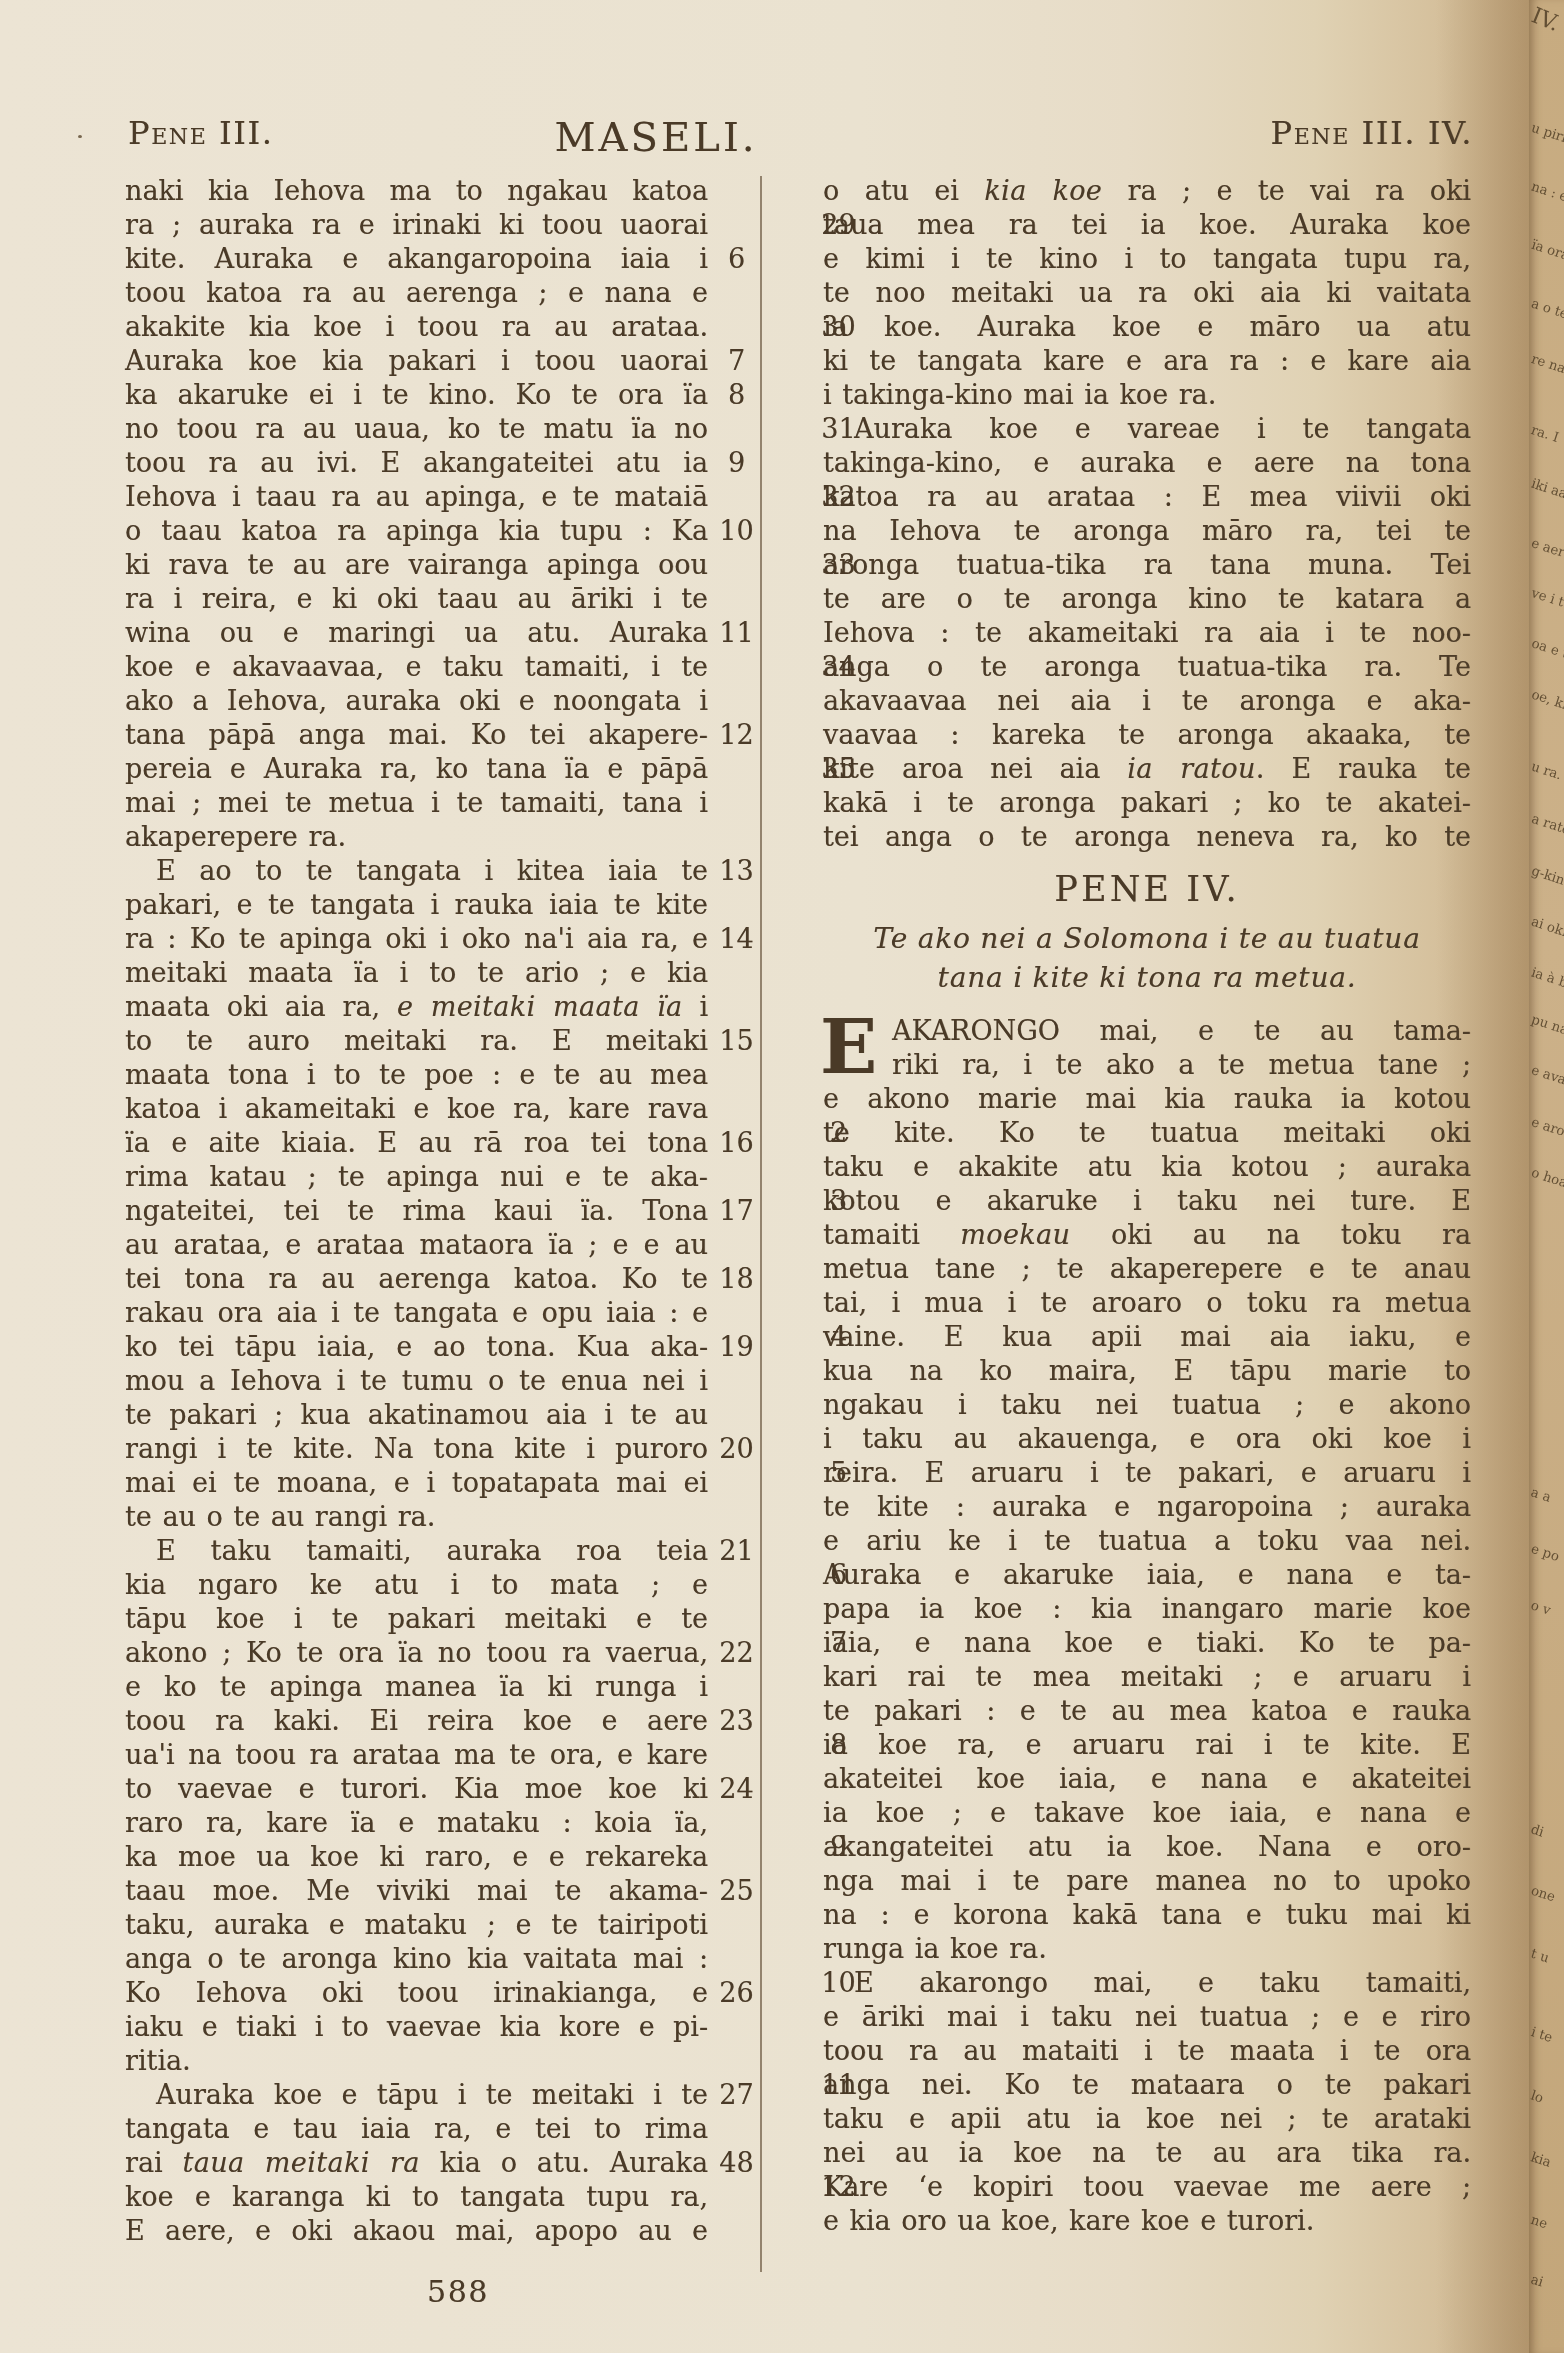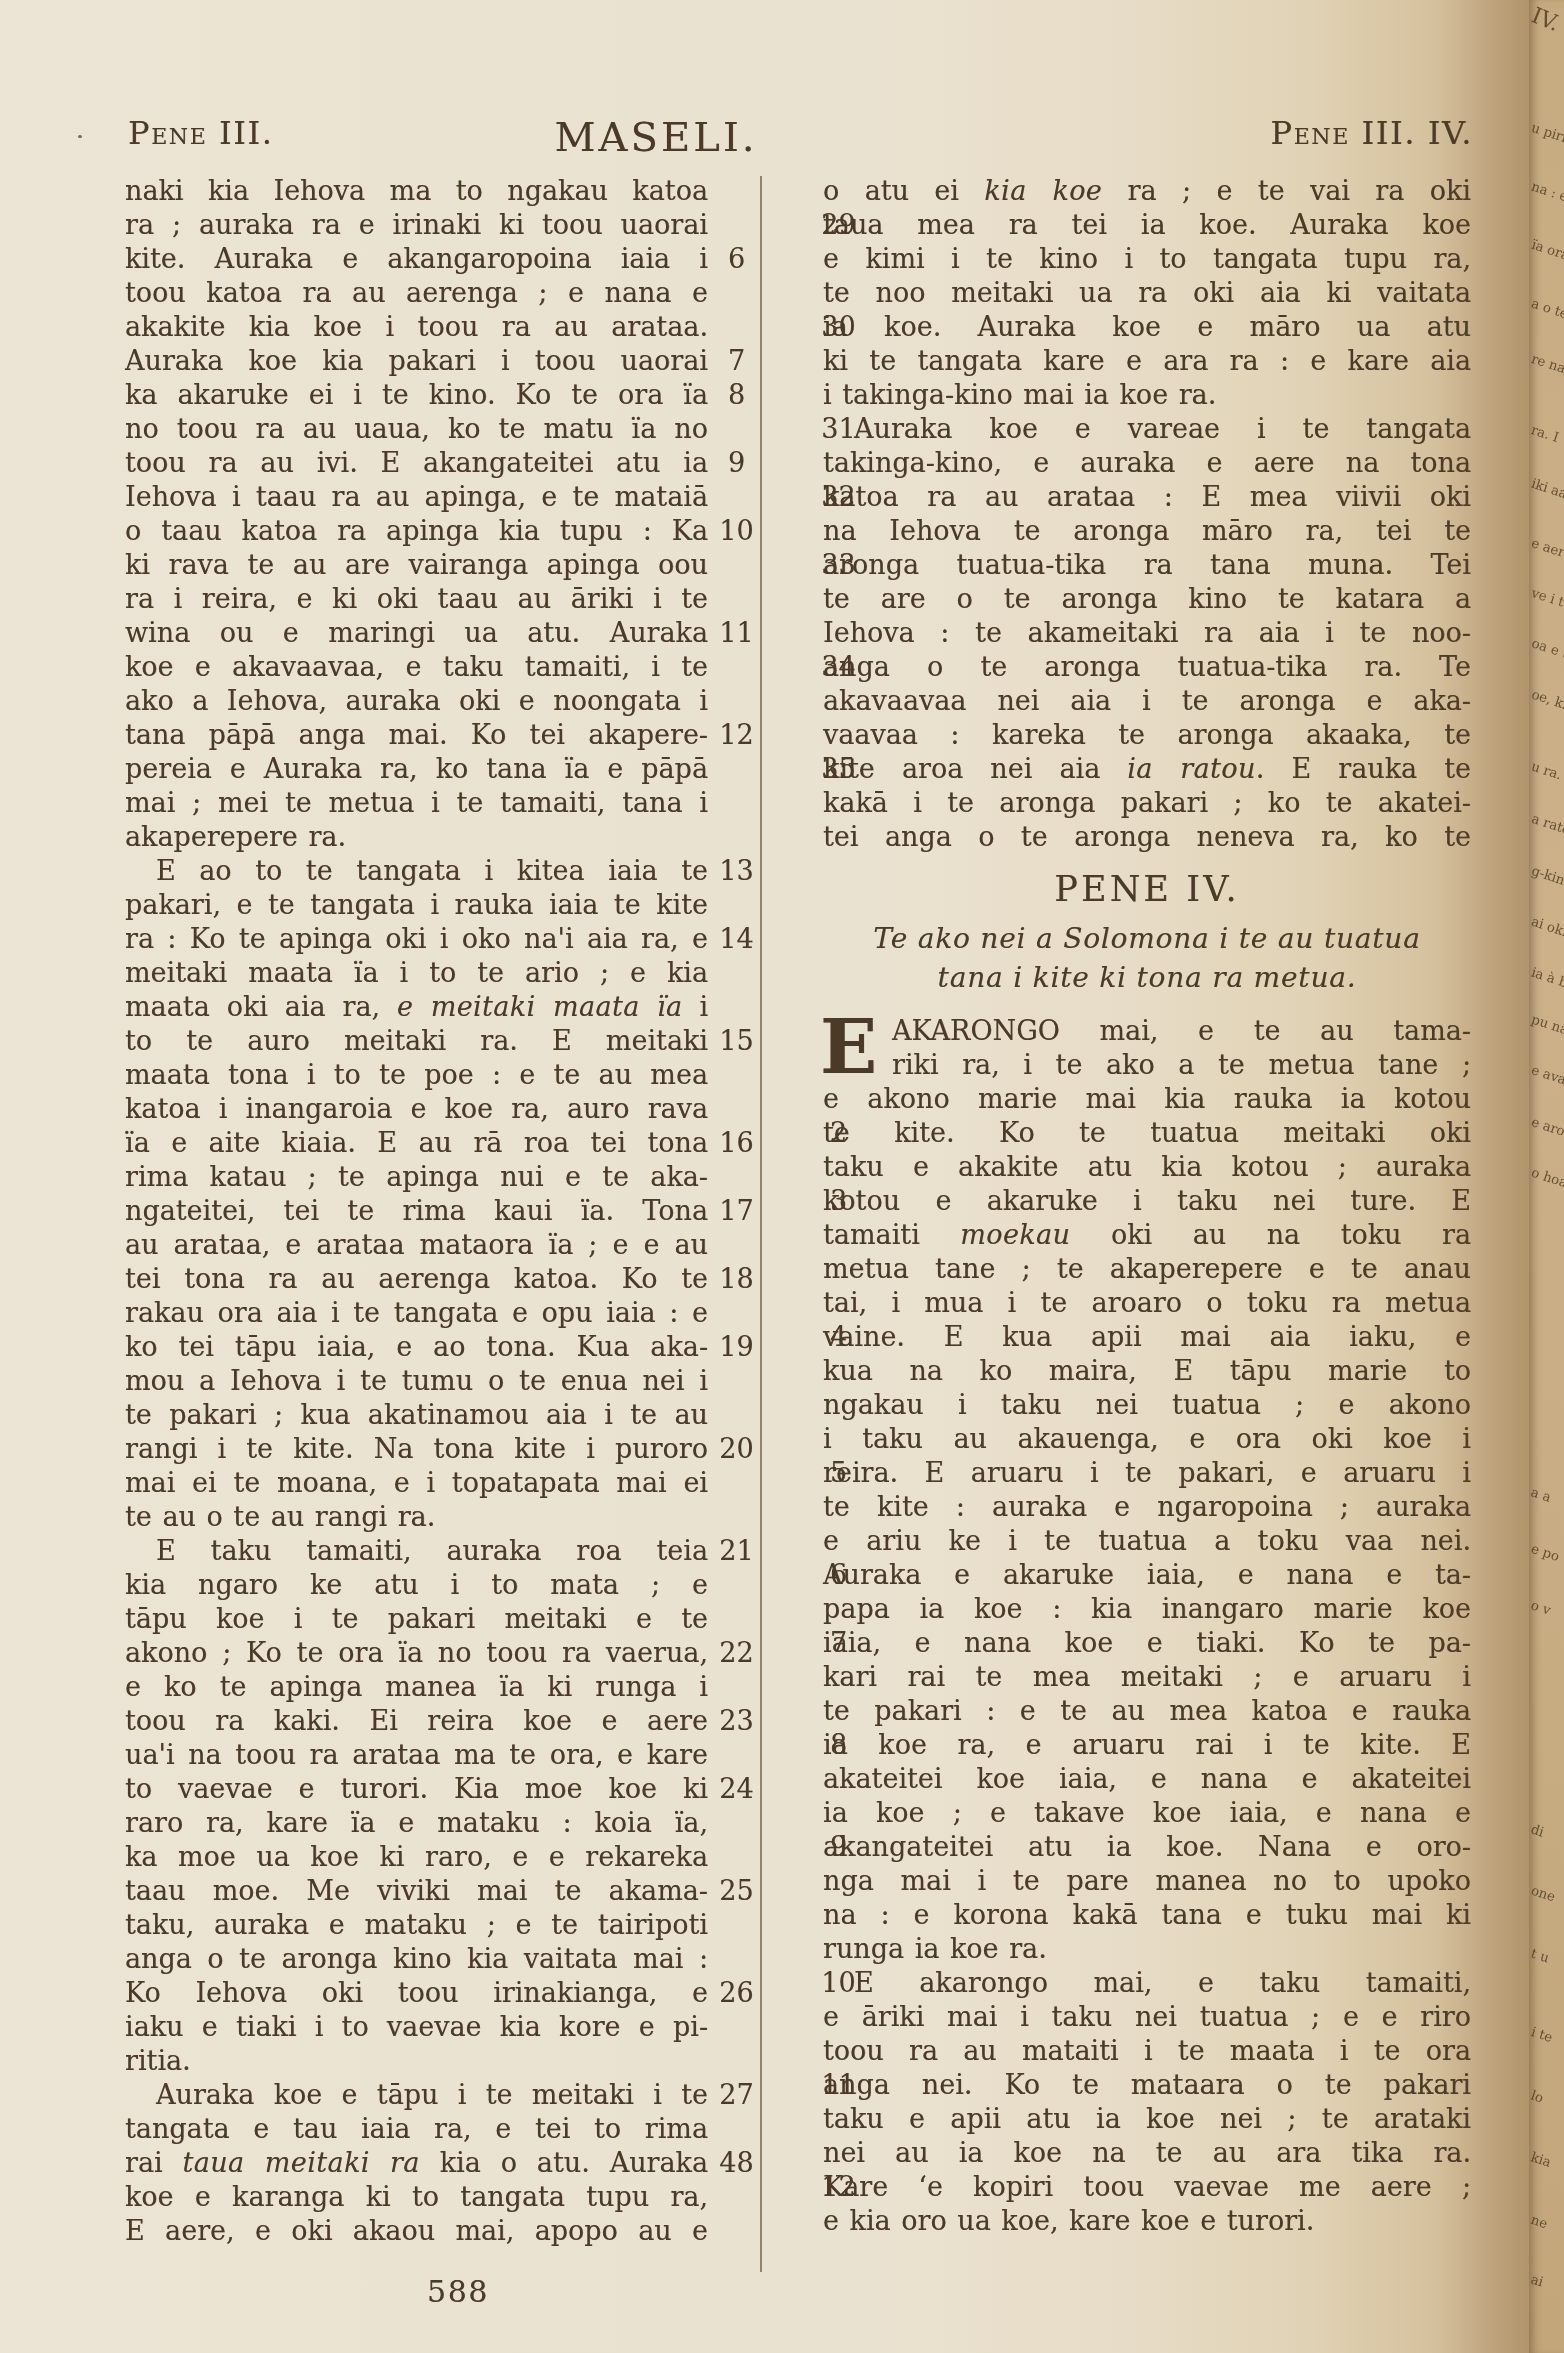--- a/index.html
+++ b/index.html
@@ -73,21 +73,21 @@
       <div class="line">pereia e Auraka ra, ko tana ïa e pāpā</div>
       <div class="line">mai ; mei te metua i te tamaiti, tana i</div>
       <div class="line end">akaperepere ra.</div>
       <div class="line ind"><span class="vnum">13</span>E ao to te tangata i kitea iaia te</div>
       <div class="line">pakari, e te tangata i rauka iaia te kite</div>
       <div class="line"><span class="vnum">14</span>ra : Ko te apinga oki i oko na'i aia ra, e</div>
       <div class="line">meitaki maata ïa i to te ario ; e kia</div>
       <div class="line">maata oki aia ra, <i>e meitaki maata ïa</i> i</div>
       <div class="line"><span class="vnum">15</span>to te auro meitaki ra.  E meitaki</div>
       <div class="line">maata tona i to te poe :  e te au mea</div>
-      <div class="line">katoa i inangaroia e koe ra, auro rava</div>
+      <div class="line">katoa i akameitaki e koe ra, kare rava</div>
       <div class="line"><span class="vnum">16</span>ïa e aite kiaia.  E au rā roa tei tona</div>
       <div class="line">rima katau ; te apinga nui e te aka-</div>
       <div class="line"><span class="vnum">17</span>ngateitei, tei te rima kaui ïa.  Tona</div>
       <div class="line">au arataa, e arataa mataora ïa ; e e au</div>
       <div class="line"><span class="vnum">18</span>tei tona ra au aerenga katoa.  Ko te</div>
       <div class="line">rakau ora aia i te tangata e opu iaia :  e</div>
       <div class="line"><span class="vnum">19</span>ko tei tāpu iaia, e ao tona.  Kua aka-</div>
       <div class="line">mou a Iehova i te tumu o te enua nei i</div>
       <div class="line">te pakari ; kua akatinamou aia i te au</div>
       <div class="line"><span class="vnum">20</span>rangi i te kite.  Na tona kite i puroro</div>

